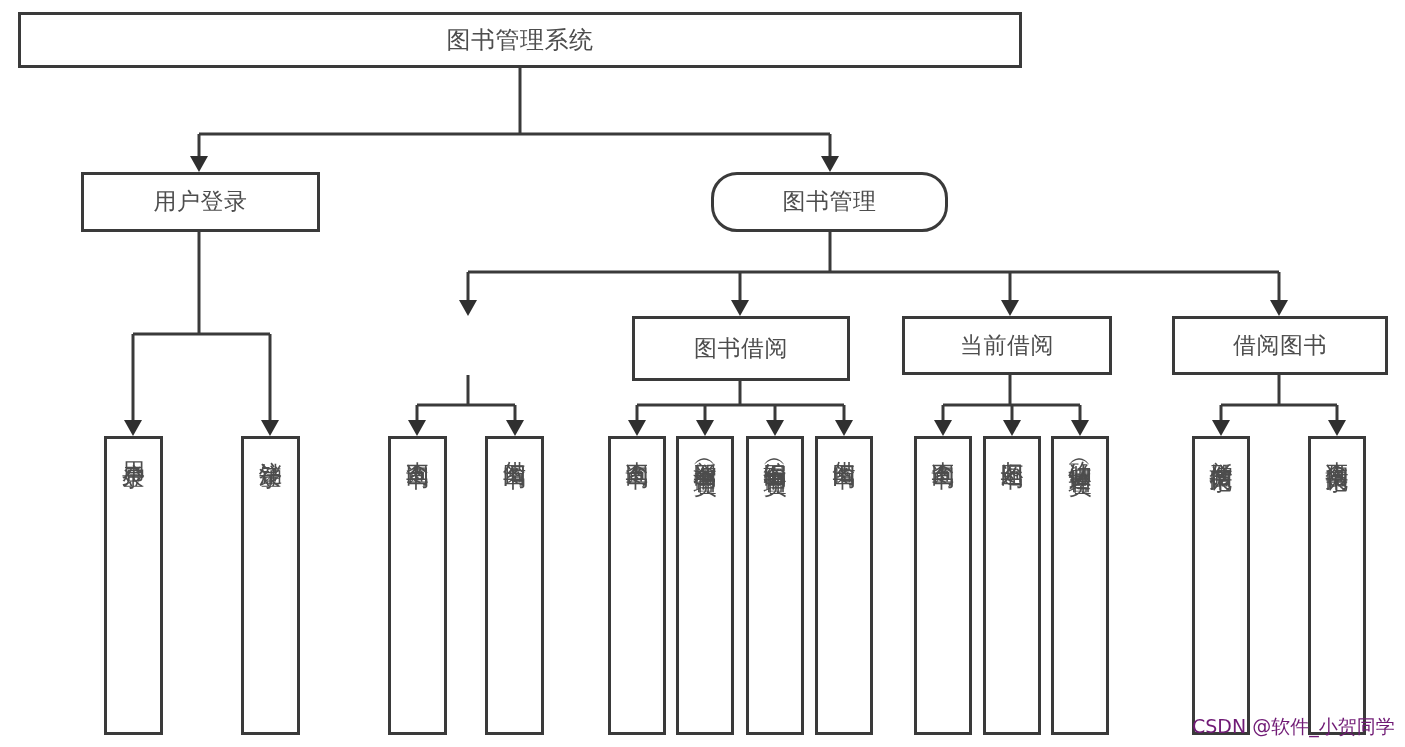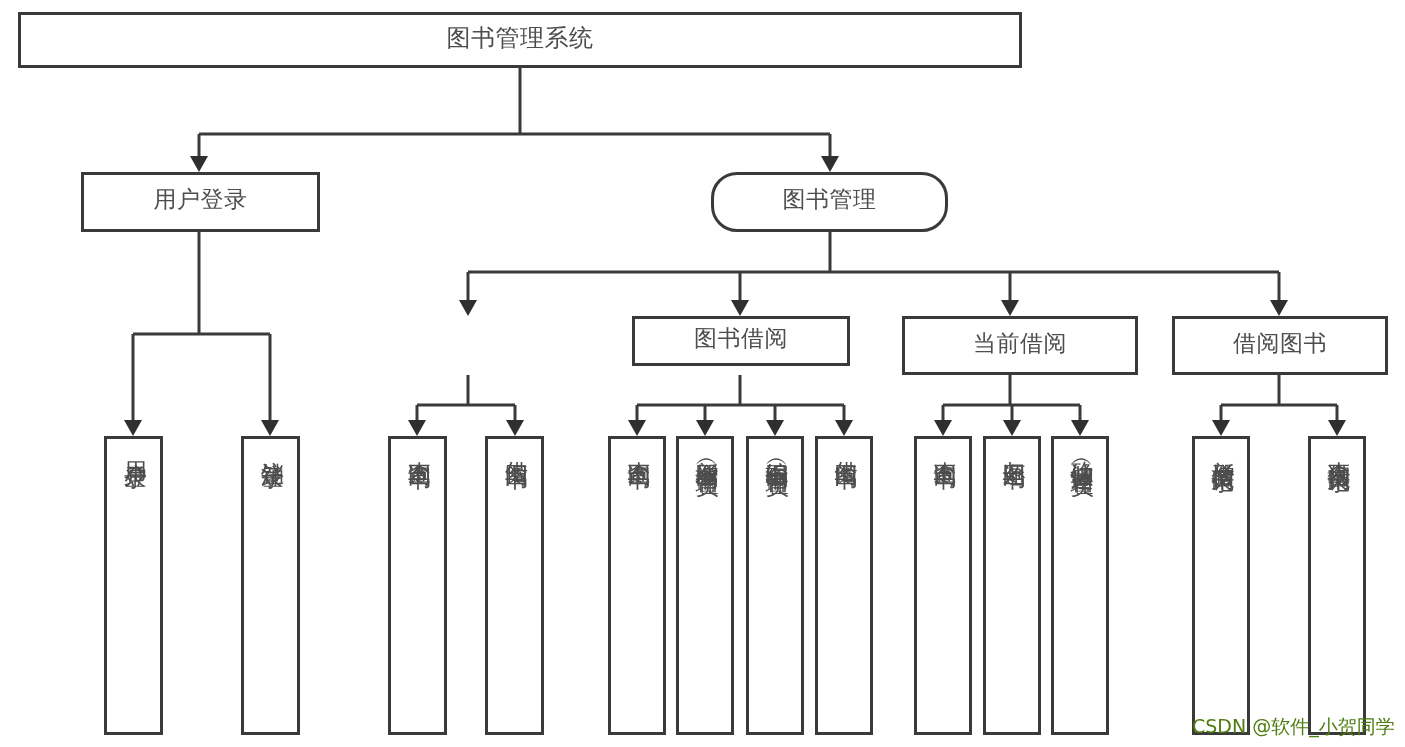--- a/index.html
+++ b/index.html
@@ -47,21 +47,20 @@
     display: flex;
     align-items: center;
     justify-content: center;
     color: #4d4d4d;
   }
   .node .label {
     color: #4d4d4d;
     line-height: 1.18;
     letter-spacing: 0.5px;
     white-space: nowrap;
-    font-family: Liberation Mono, monospace;
   }
   
   .node.horiz .label {
     font-size: 23px;
     text-align: center;
   }
   .node.root .label {
     font-size: 24px;
   }
   
@@ -78,21 +77,21 @@
     letter-spacing: 2px;
     white-space: nowrap;
     line-height: 1;
   }
   
   #watermark {
     position: absolute;
     left: 1192px;
     top: 714px;
     font-size: 19px;
-    color: #4d7c0f;
+    color: #701a75;
     white-space: nowrap;
     user-select: none;
   }
 </style>
 </head>
 <body>
 
 <div id="canvas">
 
   <svg id="connectors" viewBox="0 0 1405 747" width="1405" height="747">
@@ -162,24 +161,24 @@
     <span class="label">图书管理系统</span>
   </div>
 
   <div class="node horiz" style="left:81px; top:172px; width:239px; height:60px;">
     <span class="label">用户登录</span>
   </div>
   <div class="node horiz" style="left:711px; top:172px; width:237px; height:60px;border-radius:26px;">
     <span class="label">图书管理</span>
   </div>
 
-  <div class="node horiz" style="left:632px; top:316px; width:218px; height:50px;">
+  <div class="node horiz" style="left:632px; top:316px; width:218px; height:65px;">
     <span class="label">图书借阅</span>
   </div>
-  <div class="node horiz" style="left:902px; top:316px; width:236px; height:59px;">
+  <div class="node horiz" style="left:902px; top:316px; width:210px; height:59px;">
     <span class="label">当前借阅</span>
   </div>
   <div class="node horiz" style="left:1172px; top:316px; width:216px; height:59px;">
     <span class="label">借阅图书</span>
   </div>
 
   <div class="node vert" style="left:104px; top:436px; width:59px; height:299px;">
     <span class="label">用户登录</span>
   </div>
   <div class="node vert" style="left:241px; top:436px; width:59px; height:299px;">

